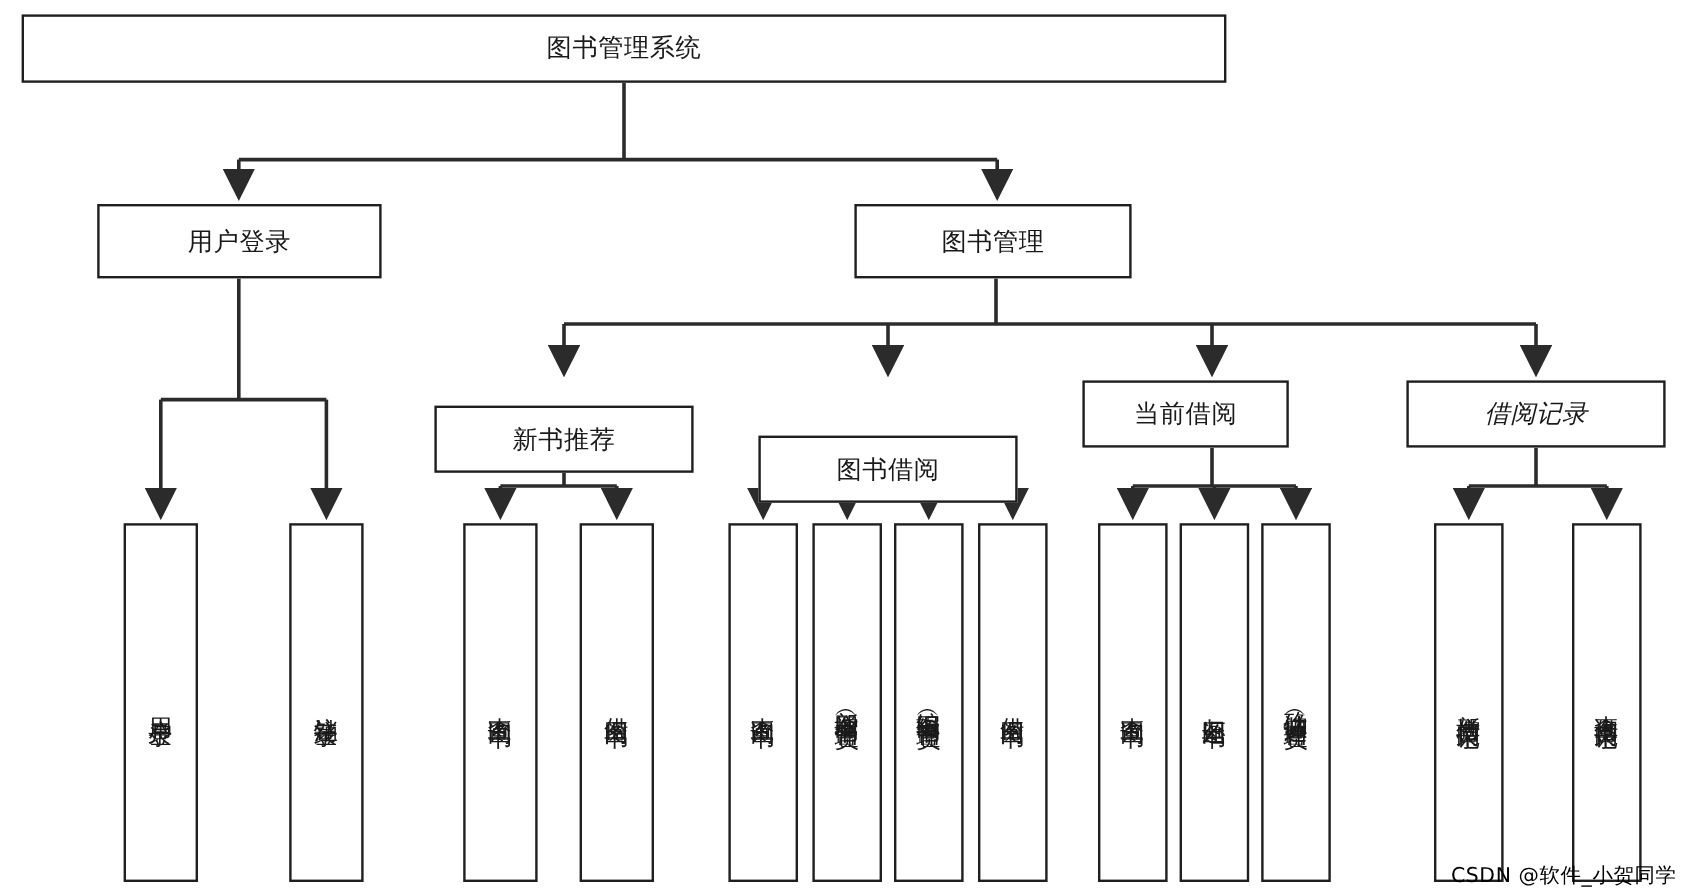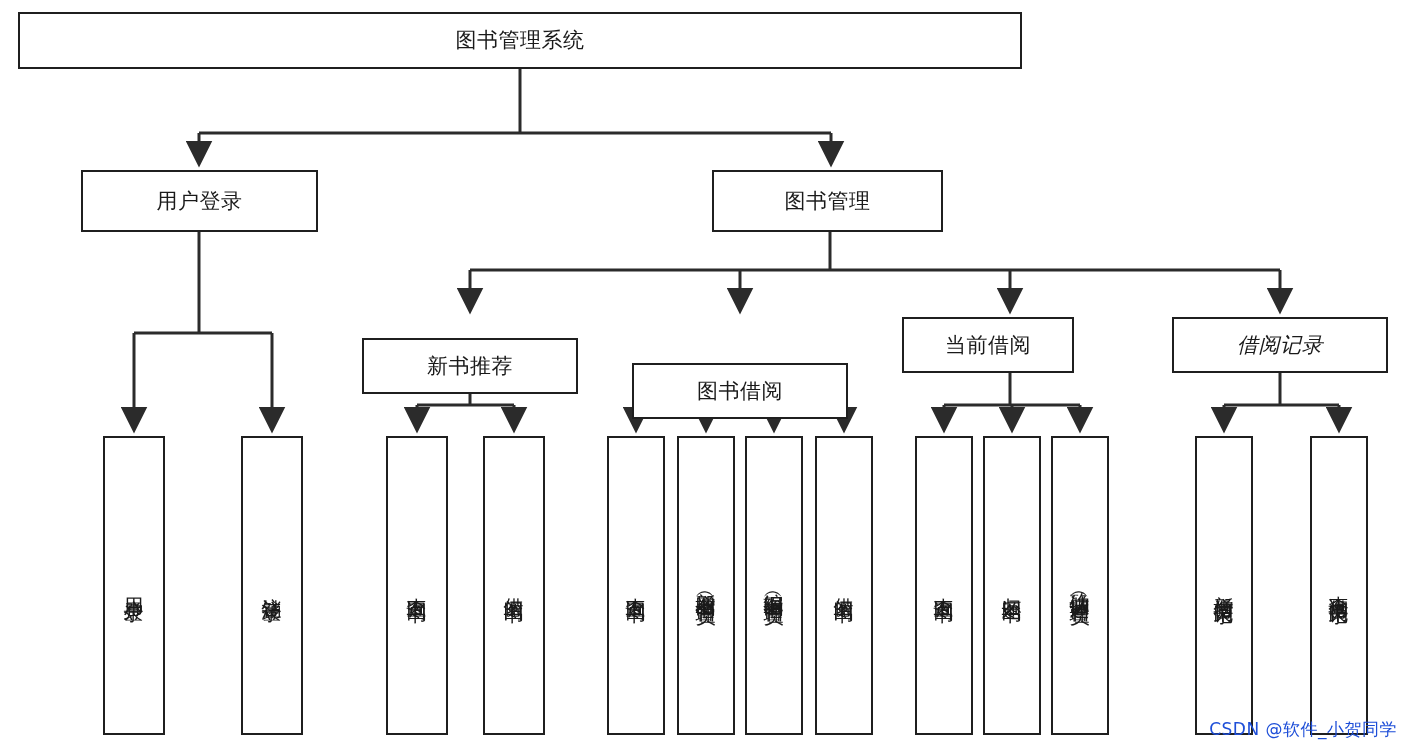--- a/index.html
+++ b/index.html
@@ -47,21 +47,21 @@
     font-size: 20px;
     letter-spacing: 2px;
     line-height: 1.1;
     white-space: nowrap;
   }
   #watermark {
     position: absolute;
     right: 8px;
     bottom: 6px;
     font-size: 17px;
-    color: #1d4ed8;
+    color: #000000;
     letter-spacing: 0.5px;
     white-space: nowrap;
     pointer-events: none;
   }
 </style>
 </head>
 <body>
 
 <div id="canvas">
 

